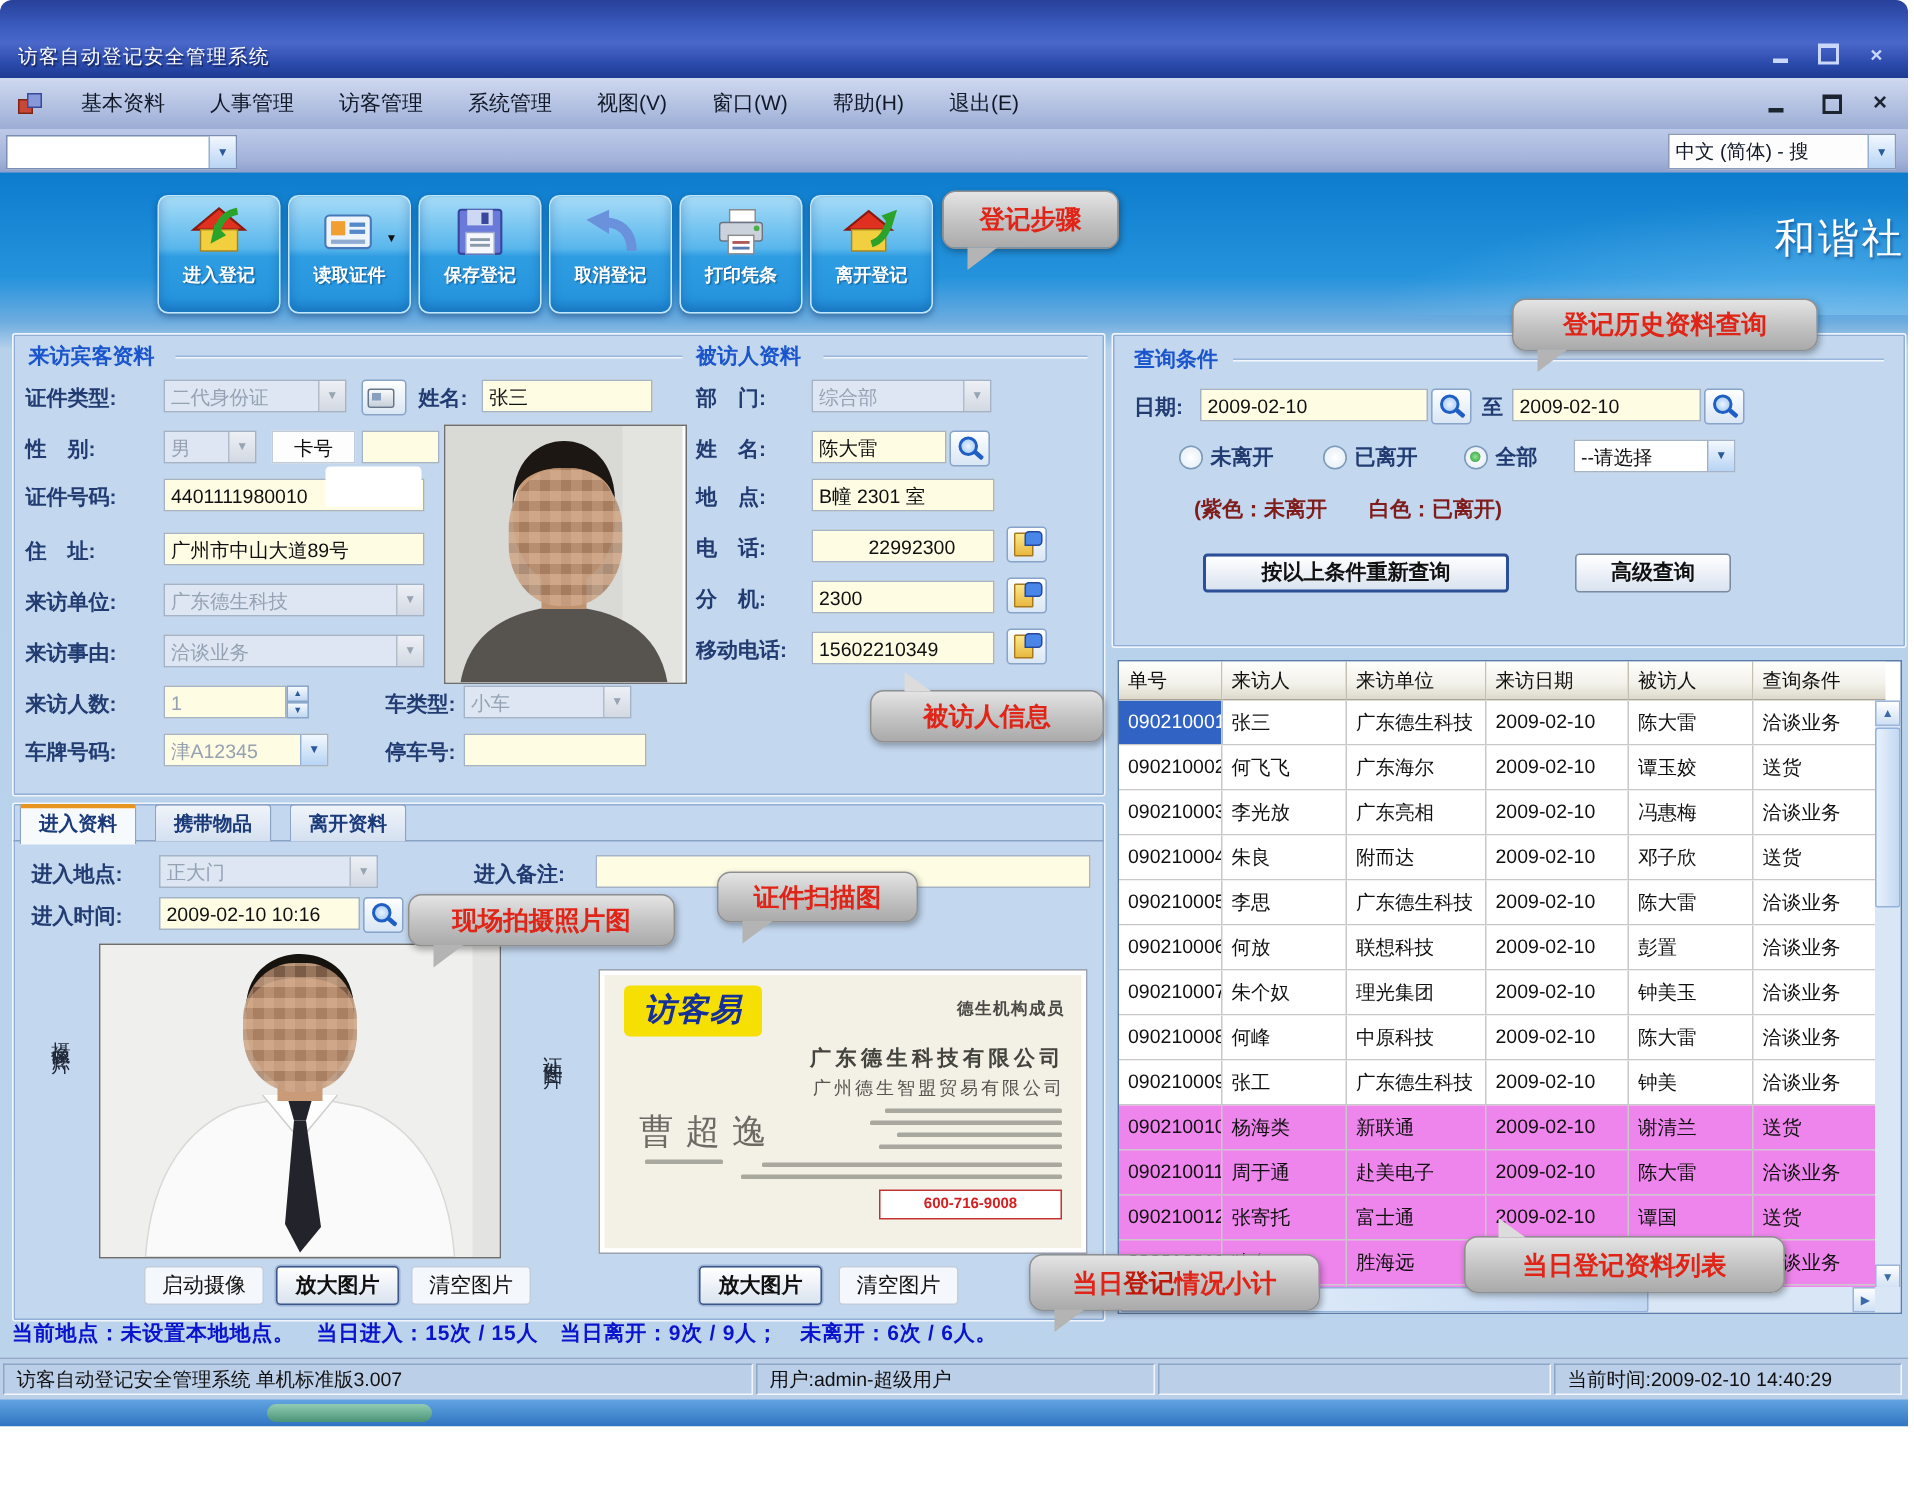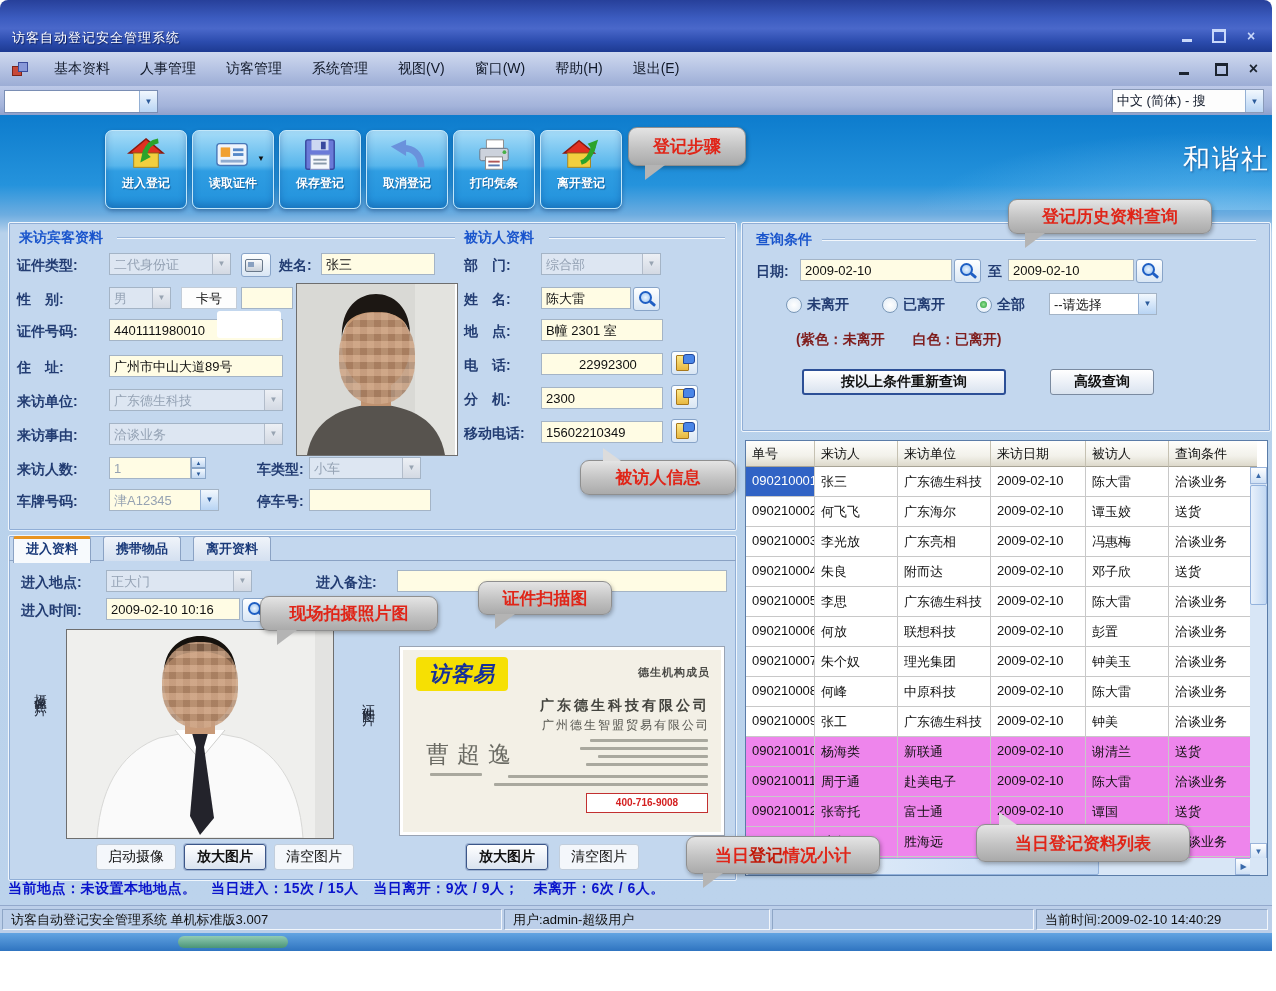--- a/index.html
+++ b/index.html
@@ -602,42 +602,42 @@
         <span class="co1">广东德生科技有限公司</span>
         <span class="co2">广州德生智盟贸易有限公司</span>
         <span class="pname">曹超逸</span>
         <i class="gbar" style="left:30px;top:126px;width:52px;"></i>
         <i class="gbar" style="right:16px;top:92px;width:118px;"></i>
         <i class="gbar" style="right:16px;top:100px;width:128px;"></i>
         <i class="gbar" style="right:16px;top:108px;width:110px;"></i>
         <i class="gbar" style="right:16px;top:116px;width:122px;"></i>
         <i class="gbar" style="right:16px;top:128px;width:200px;"></i>
         <i class="gbar" style="right:16px;top:136px;width:214px;"></i>
-        <span class="hotline">400-716-9008</span>
+        <span class="hotline">600-716-9008</span>
       </div>
 
       <div class="xbtn strong" style="left:457px;top:308px;width:82px;">放大图片</div>
       <div class="xbtn soft" style="left:550px;top:308px;width:80px;">清空图片</div>
     </div>
 
     <div class="summary">当前地点：未设置本地地点。　当日进入：15次 / 15人　当日离开：9次 / 9人；　未离开：6次 / 6人。</div>
 
     <div class="callout" style="left:628px;top:12px;width:116px;height:37px;">
       <span>登记步骤</span>
           <i class="tail tail-bl2"></i>
     </div>
     <div class="callout" style="left:1008px;top:84px;width:202px;height:33px;">
       <span>登记历史资料查询</span>
           <i class="tail tail-bl2"></i>
     </div>
     <div class="callout" style="left:580px;top:345px;width:154px;height:33px;">
       <span>被访人信息</span>
           <i class="tail tail-tl"></i>
     </div>
-    <div class="callout" style="left:260px;top:481px;width:176px;height:33px;">
+    <div class="callout" style="left:272px;top:481px;width:176px;height:33px;">
       <span>现场拍摄照片图</span>
           <i class="tail tail-bl"></i>
     </div>
     <div class="callout" style="left:478px;top:466px;width:132px;height:32px;">
       <span>证件扫描图</span>
           <i class="tail tail-bl"></i>
     </div>
     <div class="callout" style="left:686px;top:721px;width:192px;height:36px;">
       <span>当日</span>
           <span class="co-bold">登记</span>

